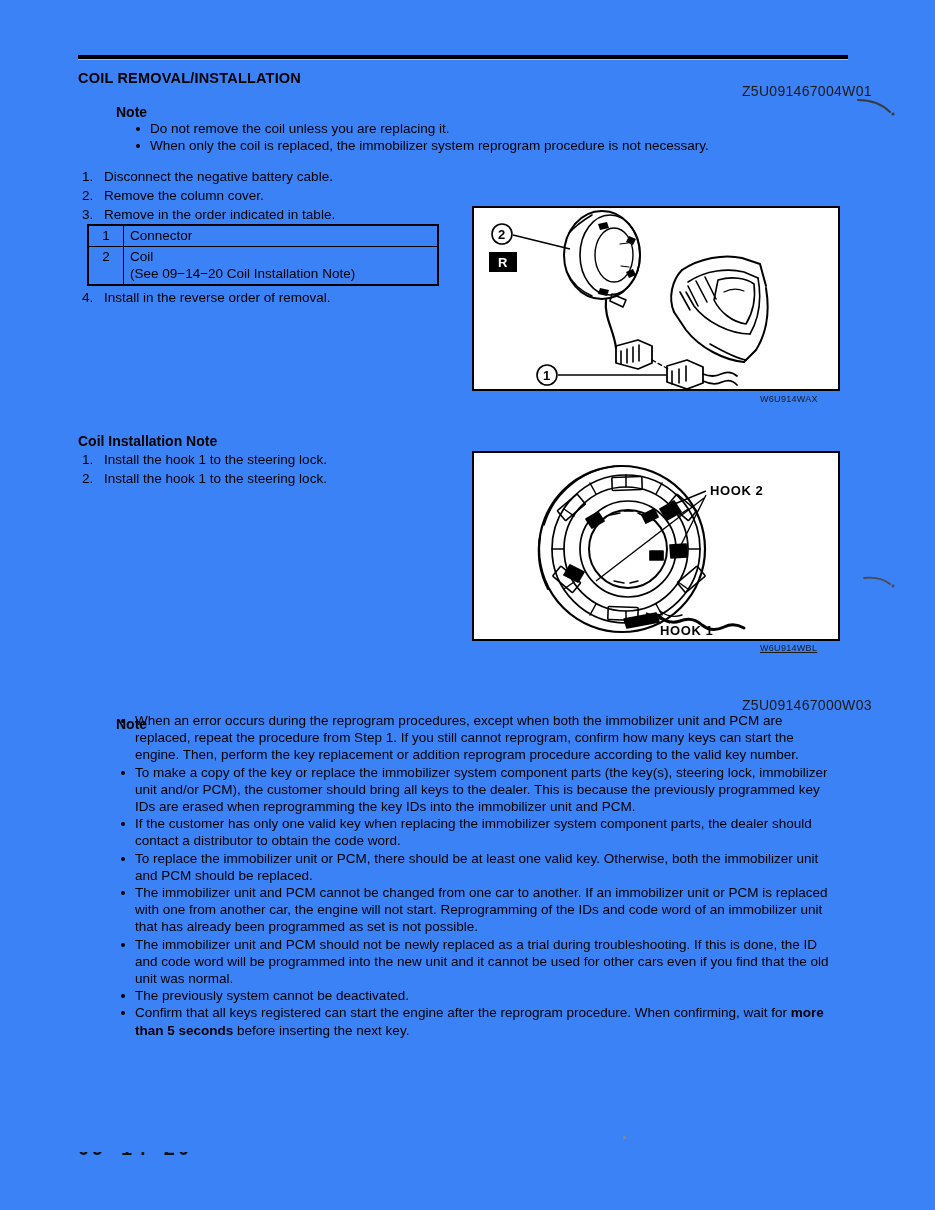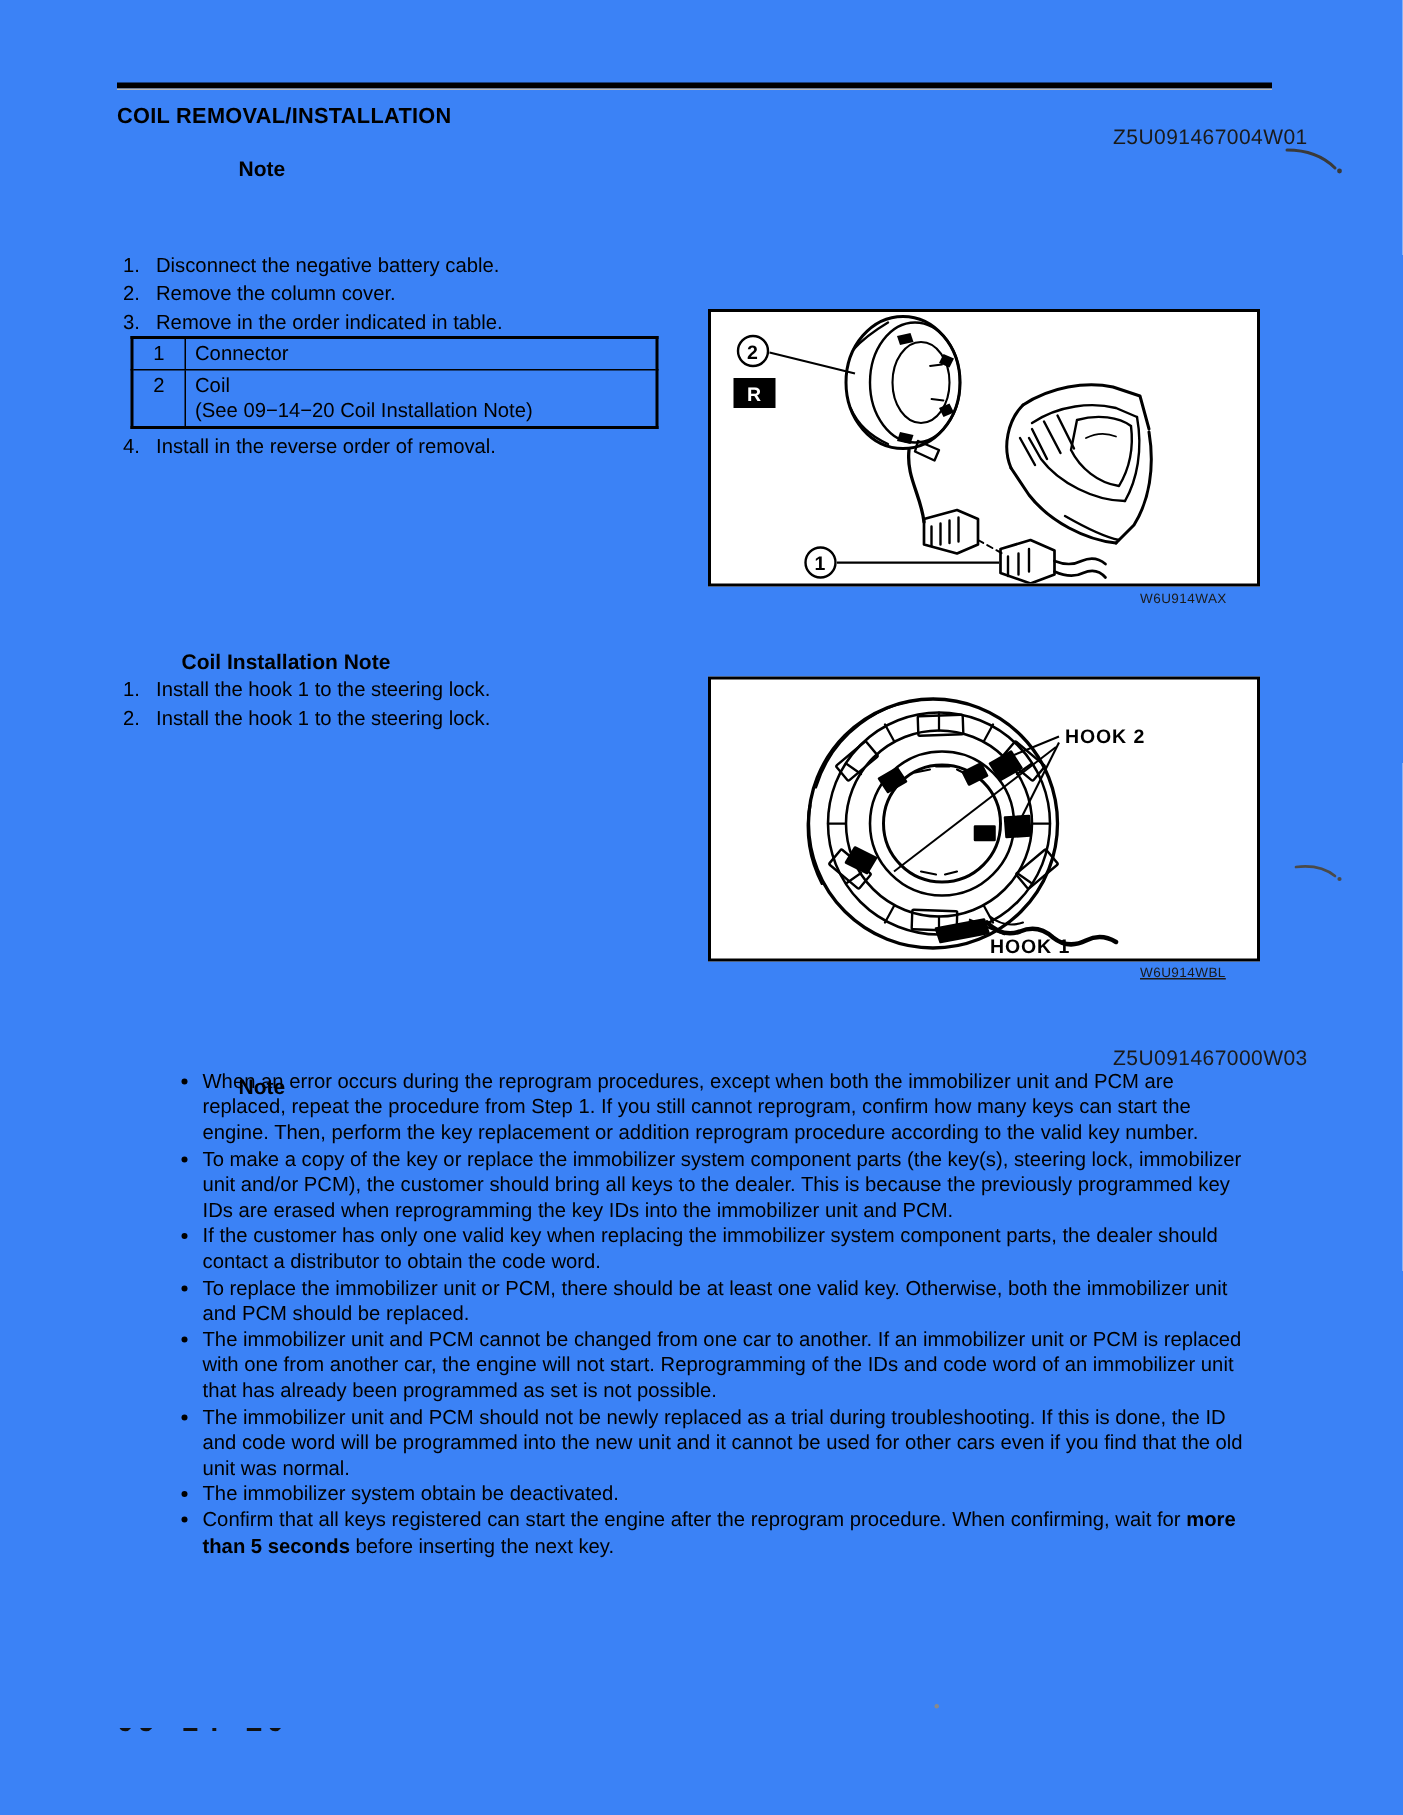--- a/index.html
+++ b/index.html
@@ -62,21 +62,20 @@
   .h-section {
     position: absolute;
     font-size: 14.5px;
     font-weight: bold;
     letter-spacing: 0.2px;
   }
   .h-sub {
     position: absolute;
     font-size: 14px;
     font-weight: bold;
-    margin-left: 43px;
   }
   .doc-code {
     position: absolute;
     font-size: 14px;
     letter-spacing: 0.3px;
     color: #1a1a1a;
   }
   .fig-code {
     position: absolute;
     font-size: 9px;
@@ -212,20 +211,26 @@
   <div class="running-head">
     <div class="clip">SECURITY AND LOCKS</div>
   </div>
   <div class="head-rule"></div>
 
   <div class="h-section" style="left:78px; top:70px;">COIL REMOVAL/INSTALLATION</div>
   <div class="doc-code" style="left:742px; top:83px;">Z5U091467004W01</div>
 
   <div class="h-sub" style="left:116px; top:104px;">Note</div>
 
+  <div class="txt" style="left:133px; top:120px; width:700px;">
+    <ul class="bul">
+      <li>Do not remove the coil unless you are replacing it.</li>
+      <li>When only the coil is replaced, the immobilizer system reprogram procedure is not necessary.</li>
+    </ul>
+  </div>
 
   <div class="txt" style="left:82px; top:167px; width:400px;">
     <ol class="num">
       <li><span class="n">1.</span><span>Disconnect the negative battery cable.</span></li>
       <li><span class="n">2.</span><span>Remove the column cover.</span></li>
       <li><span class="n">3.</span><span>Remove in the order indicated in table.</span></li>
     </ol>
   </div>
 
   <table class="parts-table">
@@ -393,21 +398,21 @@
   <div class="h-sub" style="left:116px; top:716px;">Note</div>
 
   <div class="txt" style="left:118px; top:712px; width:712px;">
     <ul class="bul">
       <li>When an error occurs during the reprogram procedures, except when both the immobilizer unit and PCM are replaced, repeat the procedure from Step 1. If you still cannot reprogram, confirm how many keys can start the engine. Then, perform the key replacement or addition reprogram procedure according to the valid key number.</li>
       <li>To make a copy of the key or replace the immobilizer system component parts (the key(s), steering lock, immobilizer unit and/or PCM), the customer should bring all keys to the dealer. This is because the previously programmed key IDs are erased when reprogramming the key IDs into the immobilizer unit and PCM.</li>
       <li>If the customer has only one valid key when replacing the immobilizer system component parts, the dealer should contact a distributor to obtain the code word.</li>
       <li>To replace the immobilizer unit or PCM, there should be at least one valid key. Otherwise, both the immobilizer unit and PCM should be replaced.</li>
       <li>The immobilizer unit and PCM cannot be changed from one car to another. If an immobilizer unit or PCM is replaced with one from another car, the engine will not start. Reprogramming of the IDs and code word of an immobilizer unit that has already been programmed as set is not possible.</li>
       <li>The immobilizer unit and PCM should not be newly replaced as a trial during troubleshooting. If this is done, the ID and code word will be programmed into the new unit and it cannot be used for other cars even if you find that the old unit was normal.</li>
-      <li>The immobilizer system obtain be deactivated.</li>
+      <li>The previously system cannot be deactivated.</li>
       <li><span>Confirm that all keys registered can start the engine after the reprogram procedure. When confirming, wait for </span><b>more than 5 seconds</b><span> before inserting the next key.</span></li>
     </ul>
   </div>
 
   <div class="footer-clip">
     <div class="inner">09−14−20</div>
   </div>
 
   <svg class="artifact" style="left:856px; top:96px;" width="60" height="24">
     <path d="M 2 4 Q 22 4 34 16" stroke="#3a3a3a" stroke-width="2" fill="none" stroke-linecap="round"></path>

